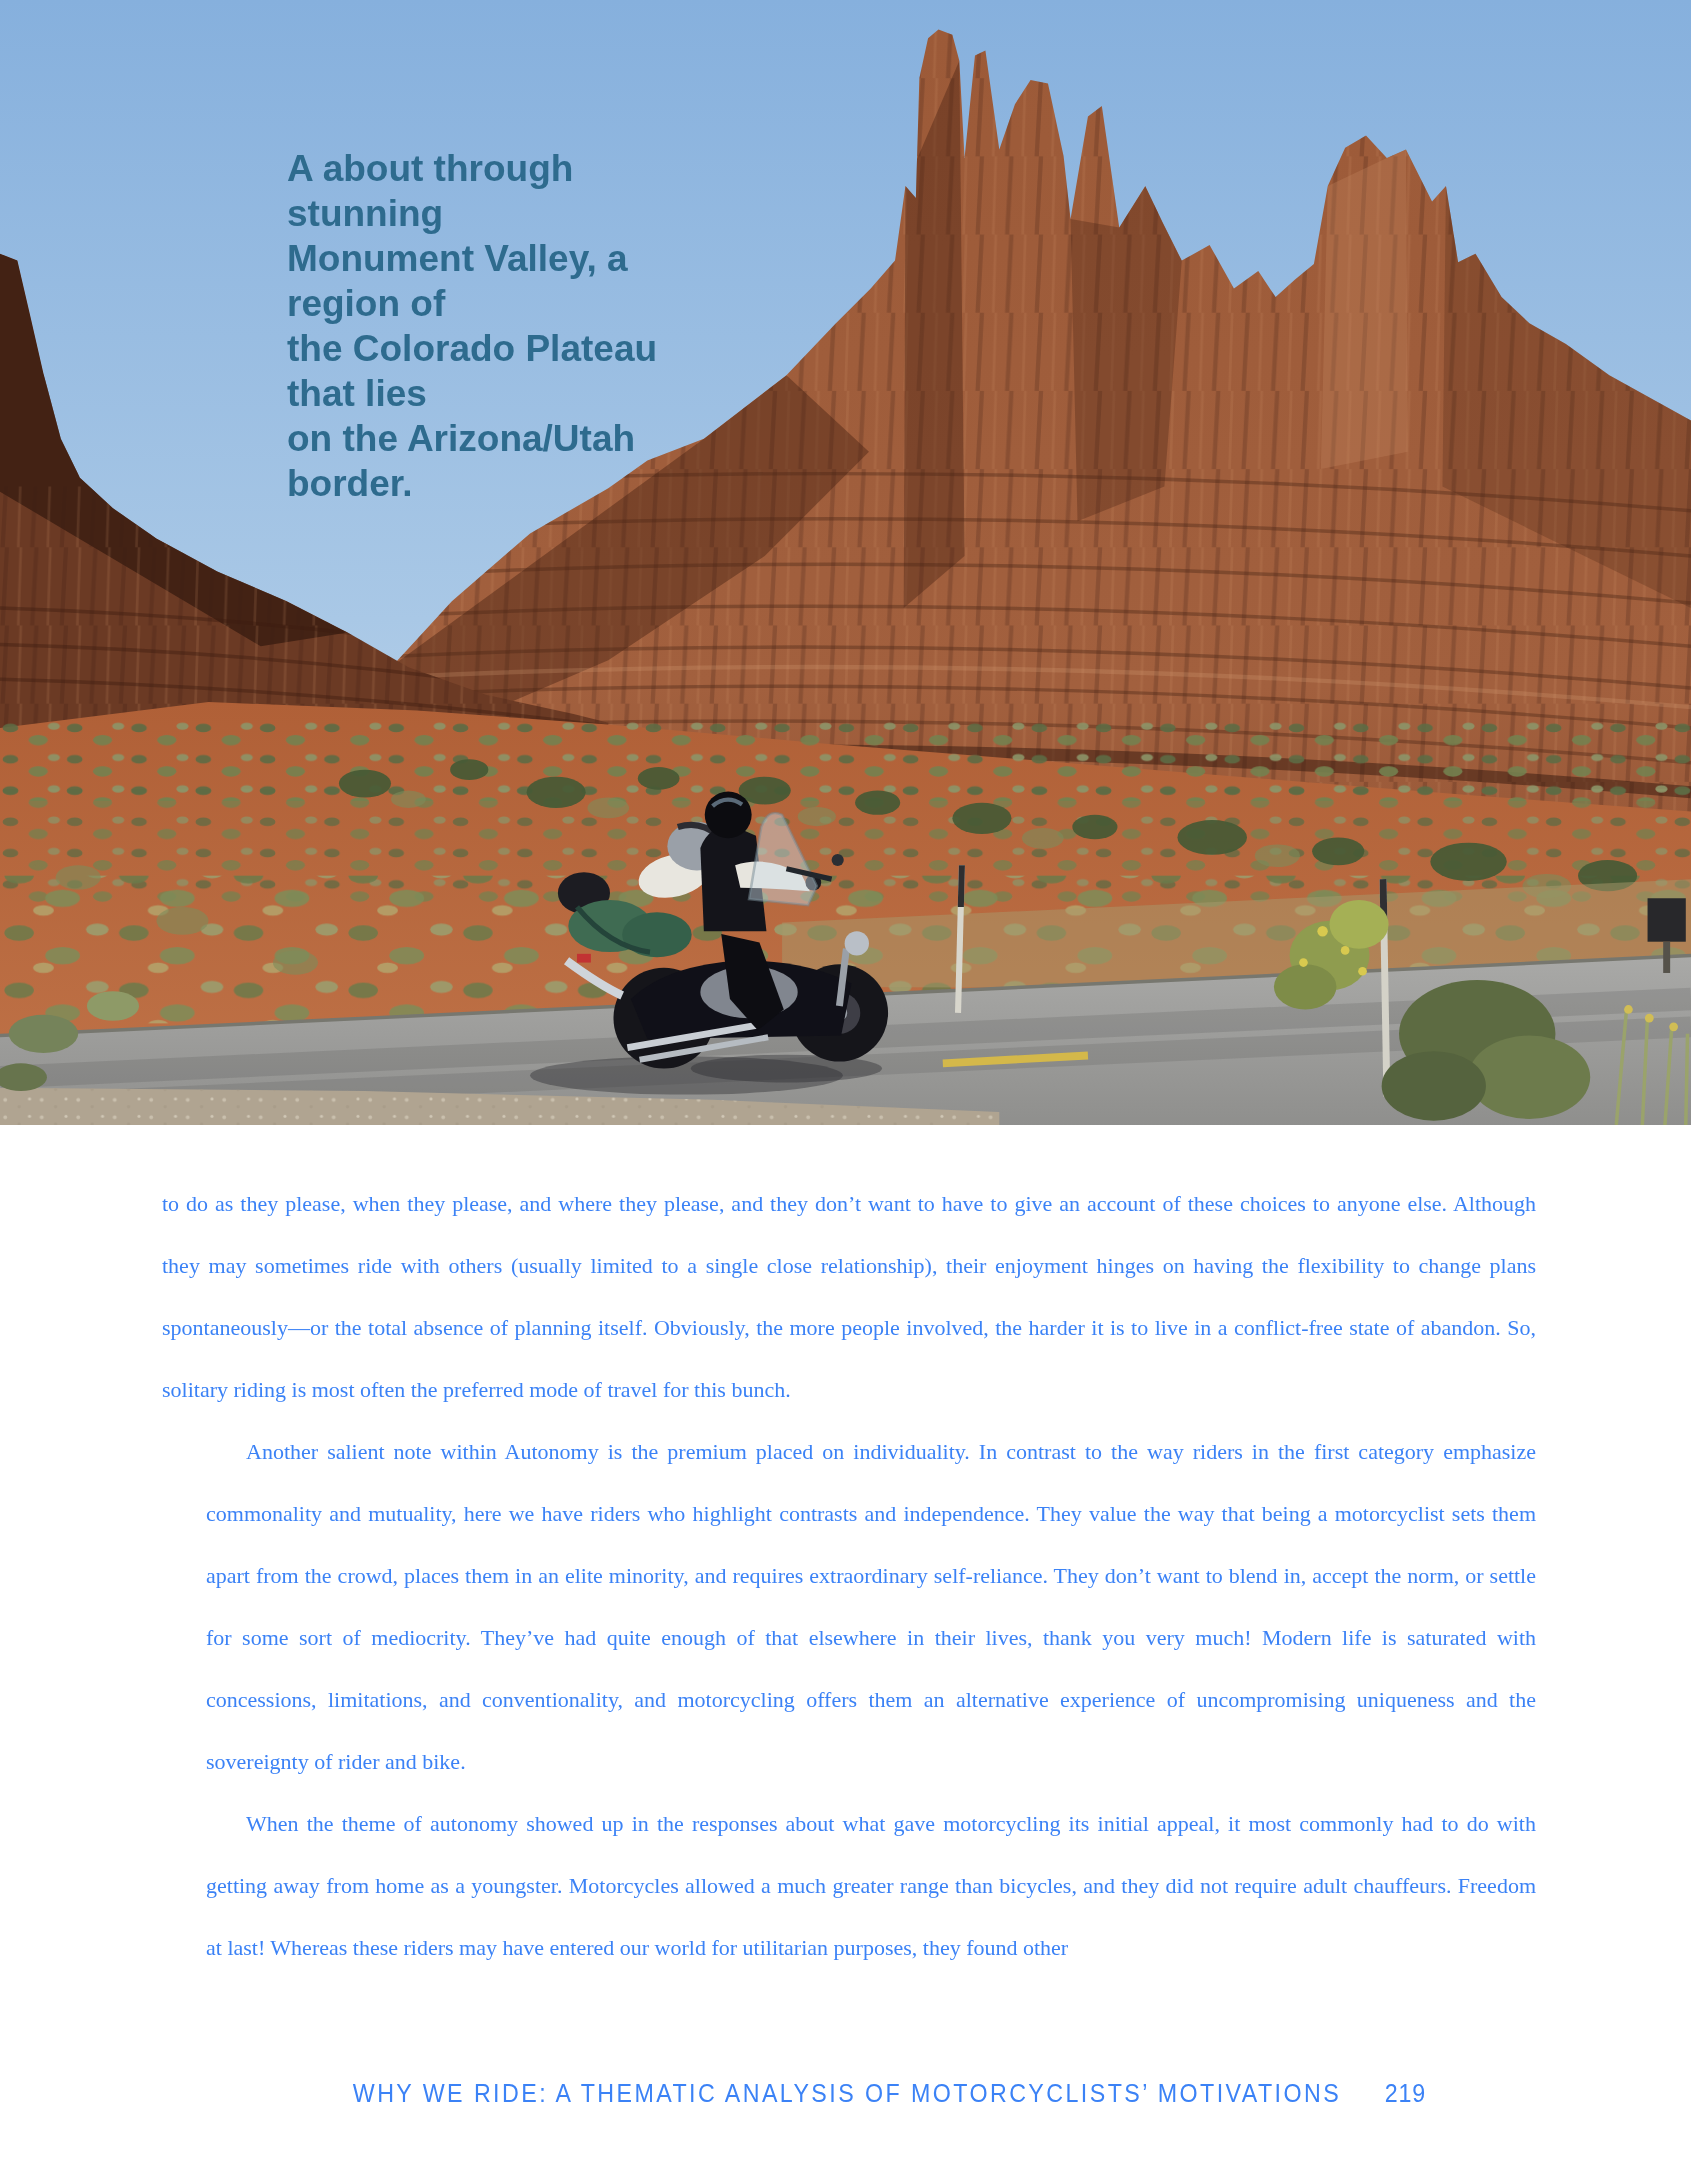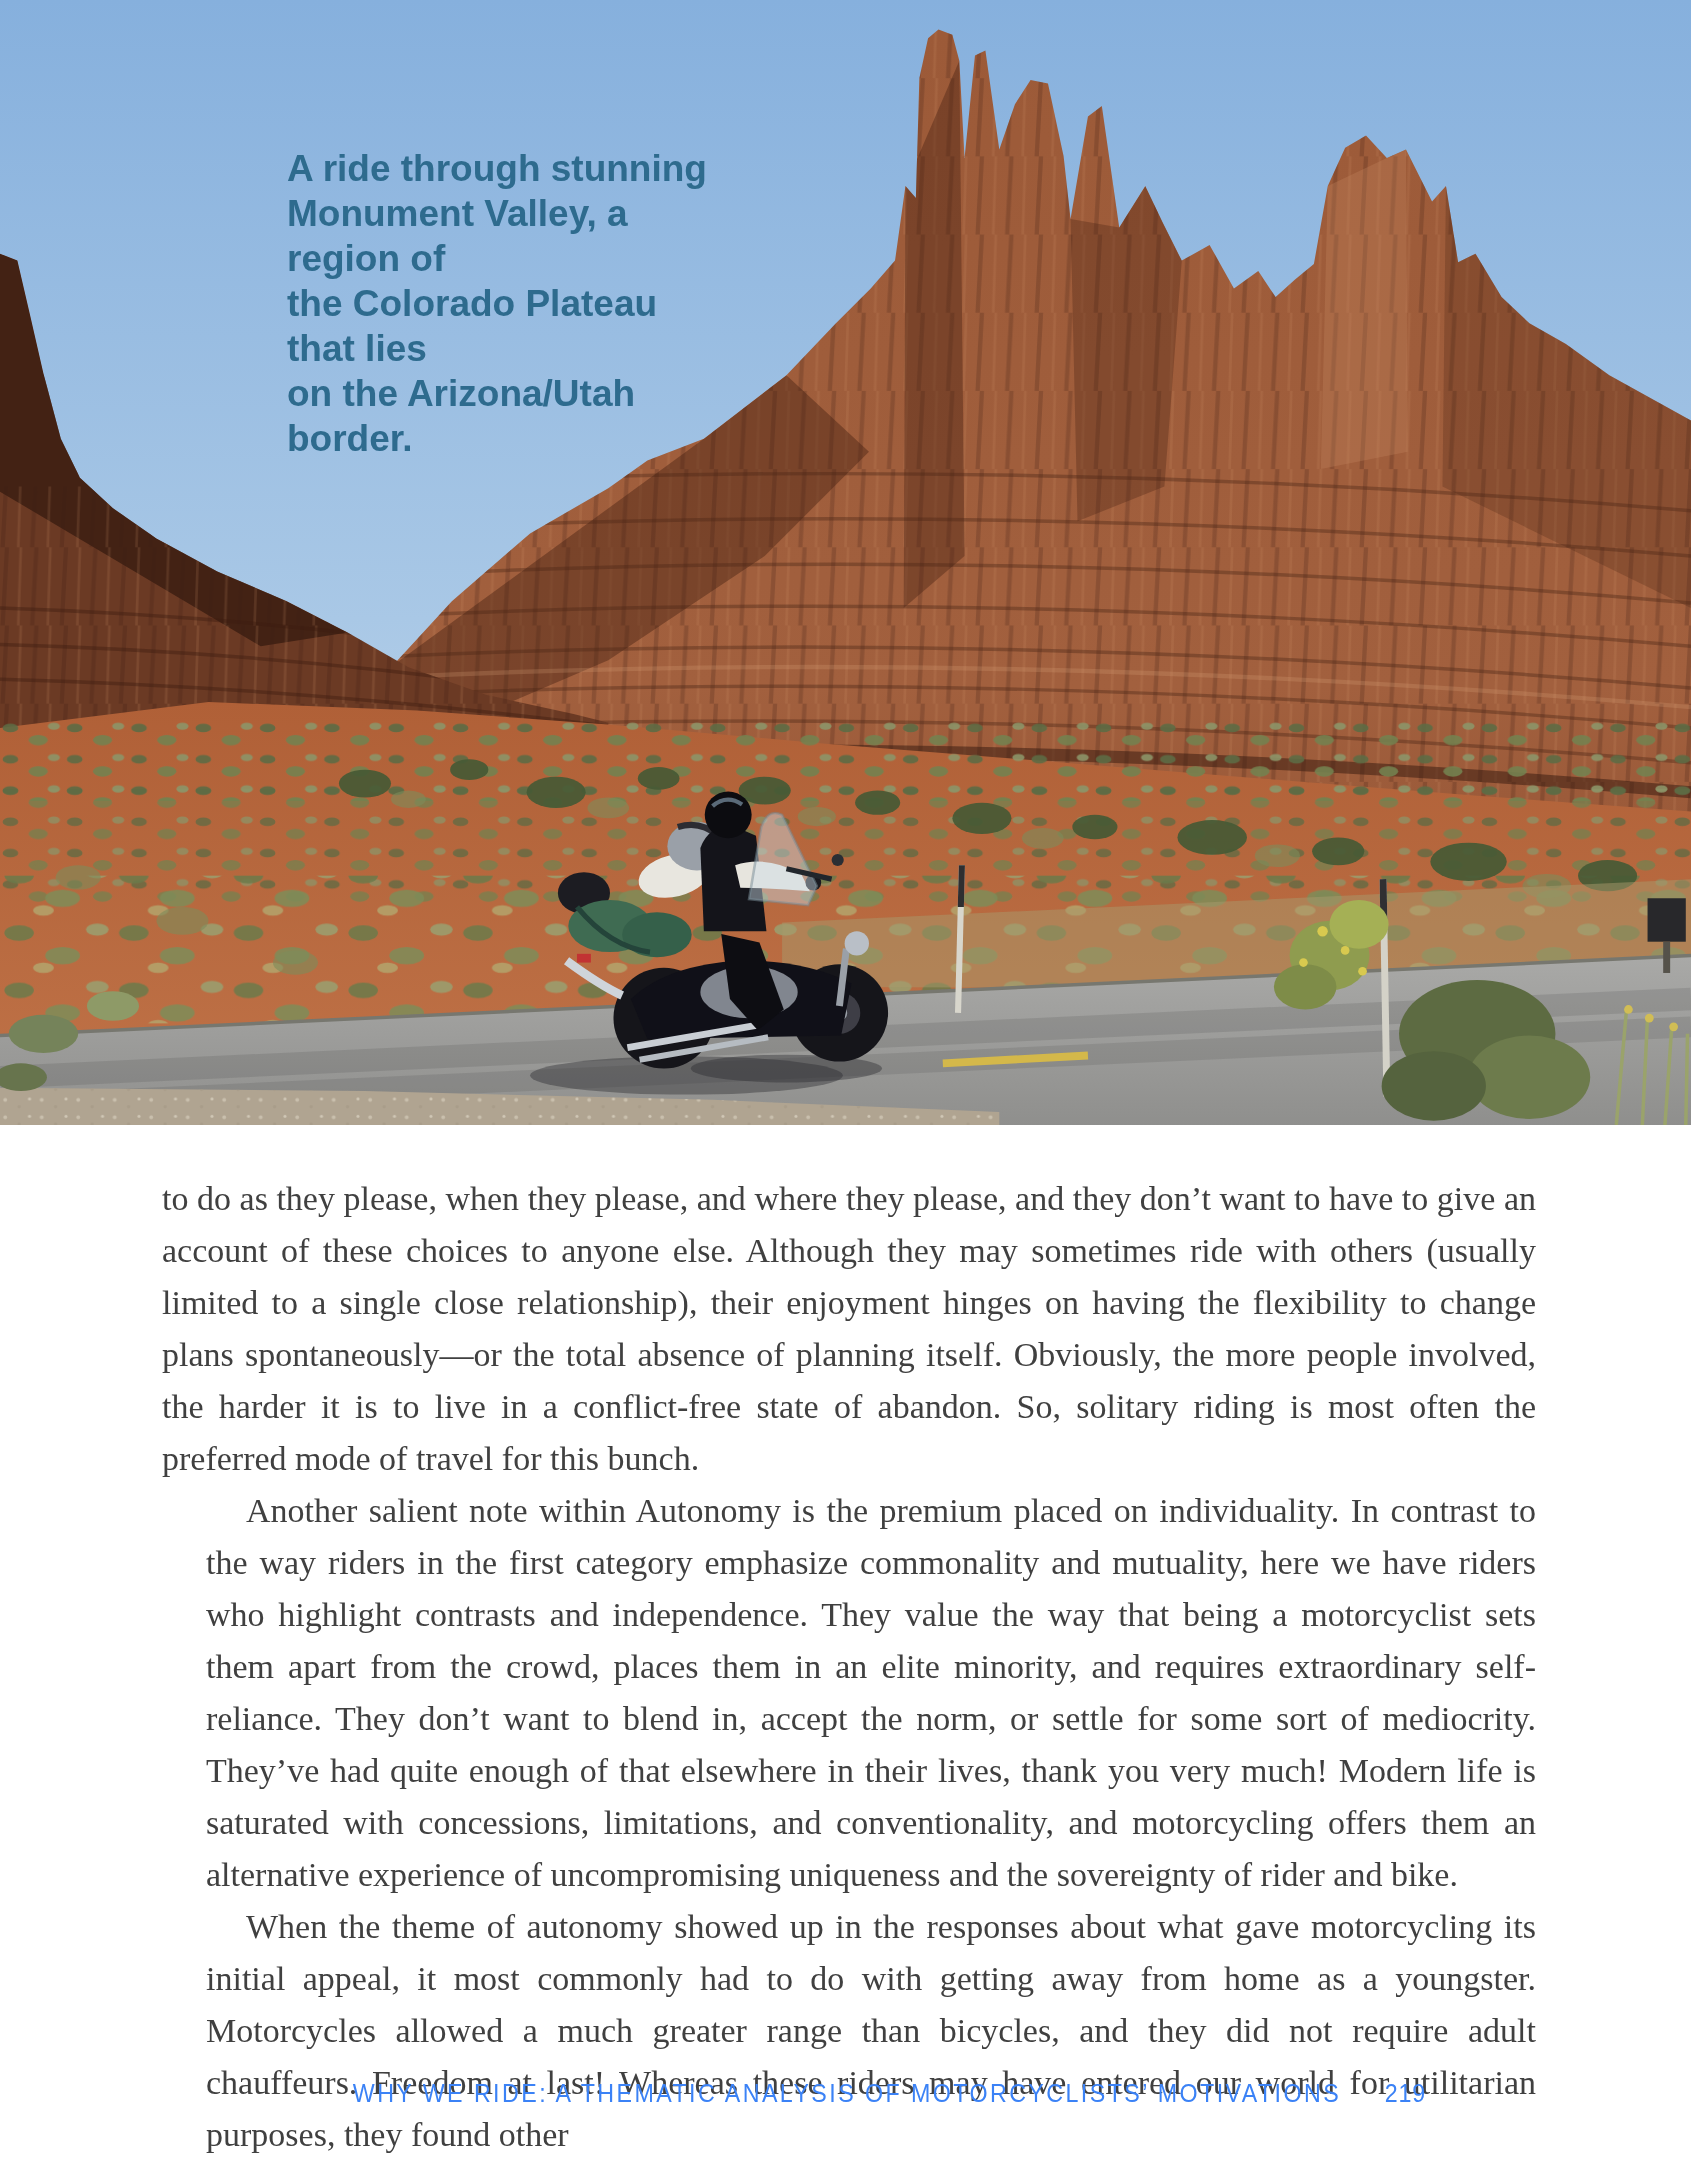--- a/index.html
+++ b/index.html
@@ -4,21 +4,21 @@
 <style>
   html,body{margin:0;padding:0;background:#ffffff;}
   .page{position:relative;width:1691px;height:2175px;background:#ffffff;overflow:hidden;
         font-family:"Liberation Serif",serif;}
   .photo{position:absolute;left:0;top:0;width:1691px;height:1125px;}
   .photo svg{display:block;width:1691px;height:1125px;}
   .caption{position:absolute;left:287px;top:146px;width:435px;
            font-family:"Liberation Sans",sans-serif;font-weight:700;
            font-size:37px;line-height:45px;color:#2e6b8e;white-space:pre-line;}
   .content{position:absolute;left:162px;top:1173px;width:1374px;
-           font-size:34px;line-height:52px;color:#404040;text-align:justify;}
+           font-size:22px;line-height:62px;color:#3b82f6;text-align:justify;}
   .content p{margin:0;}
   .content p + p{text-indent:40px;margin-left:44px;}
   .footer{position:absolute;left:162px;top:2079px;width:1374px;text-align:center;
           font-family:"Liberation Sans",sans-serif;color:#3b82f6;white-space:nowrap;}
   .footer .inner{display:inline-block;transform:scaleX(.93);transform-origin:100% 50%;}
   .footer .title{font-size:25px;letter-spacing:2.6px;}
   .footer .pageno{font-size:25px;letter-spacing:0.9px;margin-left:47px;}
 </style>
 </head>
 <body>
@@ -251,21 +251,21 @@
             <circle cx="1926" cy="1182" r="5"></circle>
           </g>
         <g fill="#75835a">
           <ellipse cx="50" cy="1190" rx="40" ry="22"></ellipse>
           <ellipse cx="130" cy="1158" rx="30" ry="17" fill="#8e9a67"></ellipse>
           <ellipse cx="24" cy="1240" rx="30" ry="16" fill="#67744d"></ellipse>
         </g>
       </g>
     </svg>
 
-    <div class="caption">A ride through stunning
+    <div class="caption">A about through stunning
 Monument Valley, a region of
 the Colorado Plateau that lies
 on the Arizona/Utah border.</div>
   </div>
 
   <div class="content">
     <p>to do as they please, when they please, and where they please, and they don’t want to have to give an account of these choices to anyone else. Although they may sometimes ride with others (usually limited to a single close relationship), their enjoyment hinges on having the flexibility to change plans spontaneously—or the total absence of planning itself. Obviously, the more people involved, the harder it is to live in a conflict-free state of abandon. So, solitary riding is most often the preferred mode of travel for this bunch.</p>
     <p>Another salient note within Autonomy is the premium placed on individuality. In contrast to the way riders in the first category emphasize commonality and mutuality, here we have riders who highlight contrasts and independence. They value the way that being a motorcyclist sets them apart from the crowd, places them in an elite minority, and requires extraordinary self-reliance. They don’t want to blend in, accept the norm, or settle for some sort of mediocrity. They’ve had quite enough of that elsewhere in their lives, thank you very much! Modern life is saturated with concessions, limitations, and conventionality, and motorcycling offers them an alternative experience of uncompromising uniqueness and the sovereignty of rider and bike.</p>
     <p>When the theme of autonomy showed up in the responses about what gave motorcycling its initial appeal, it most commonly had to do with getting away from home as a youngster. Motorcycles allowed a much greater range than bicycles, and they did not require adult chauffeurs. Freedom at last! Whereas these riders may have entered our world for utilitarian purposes, they found other</p>
   </div>

